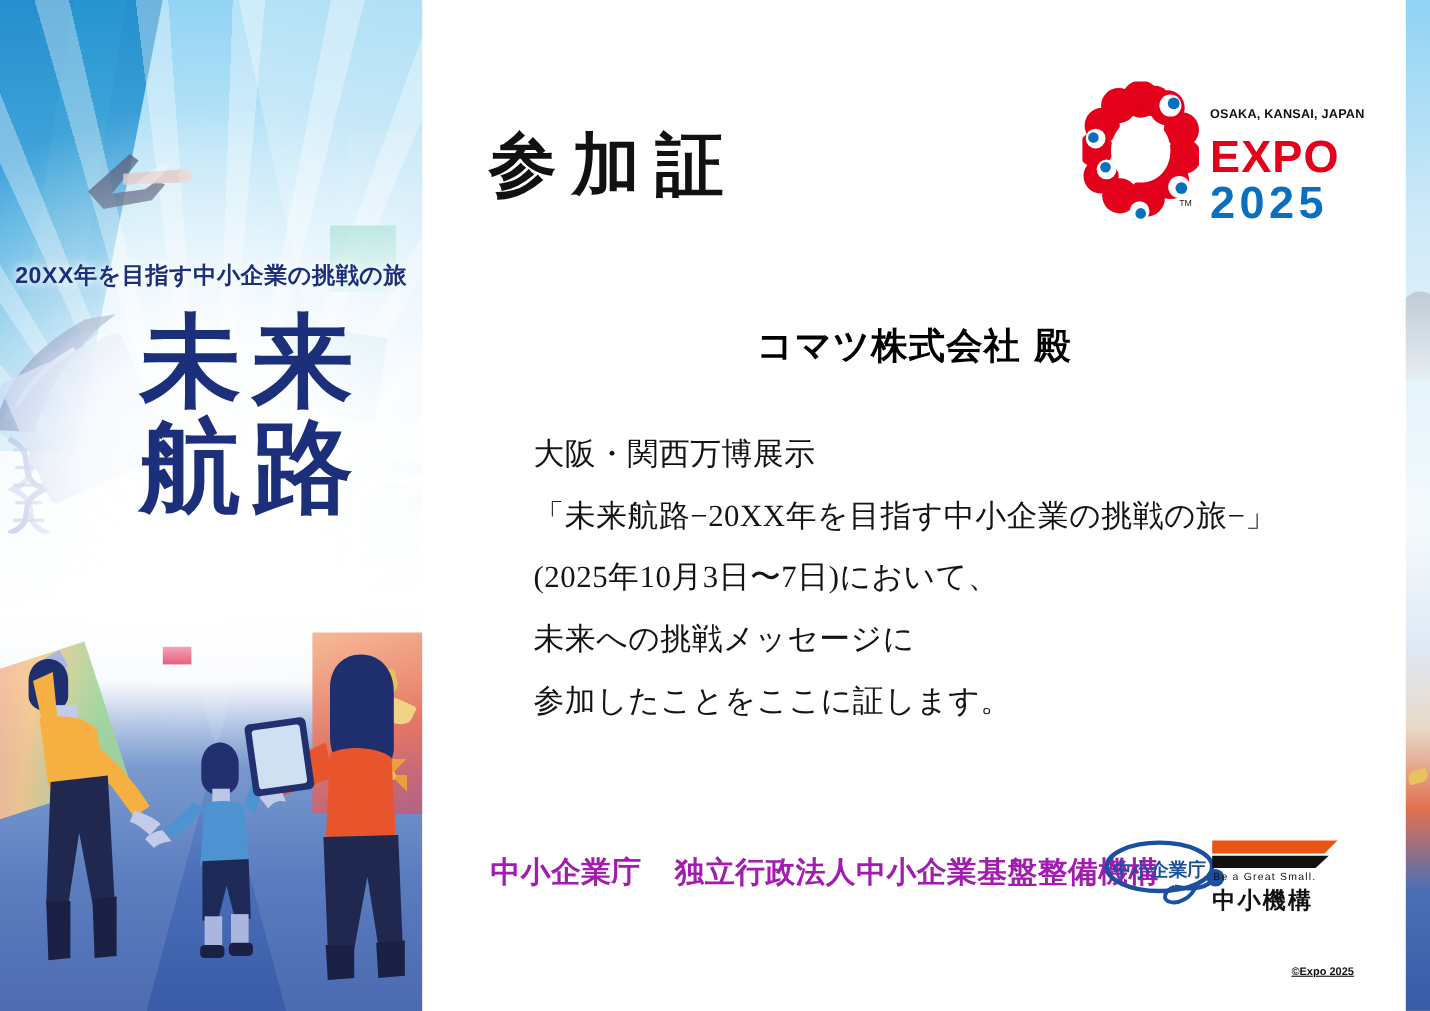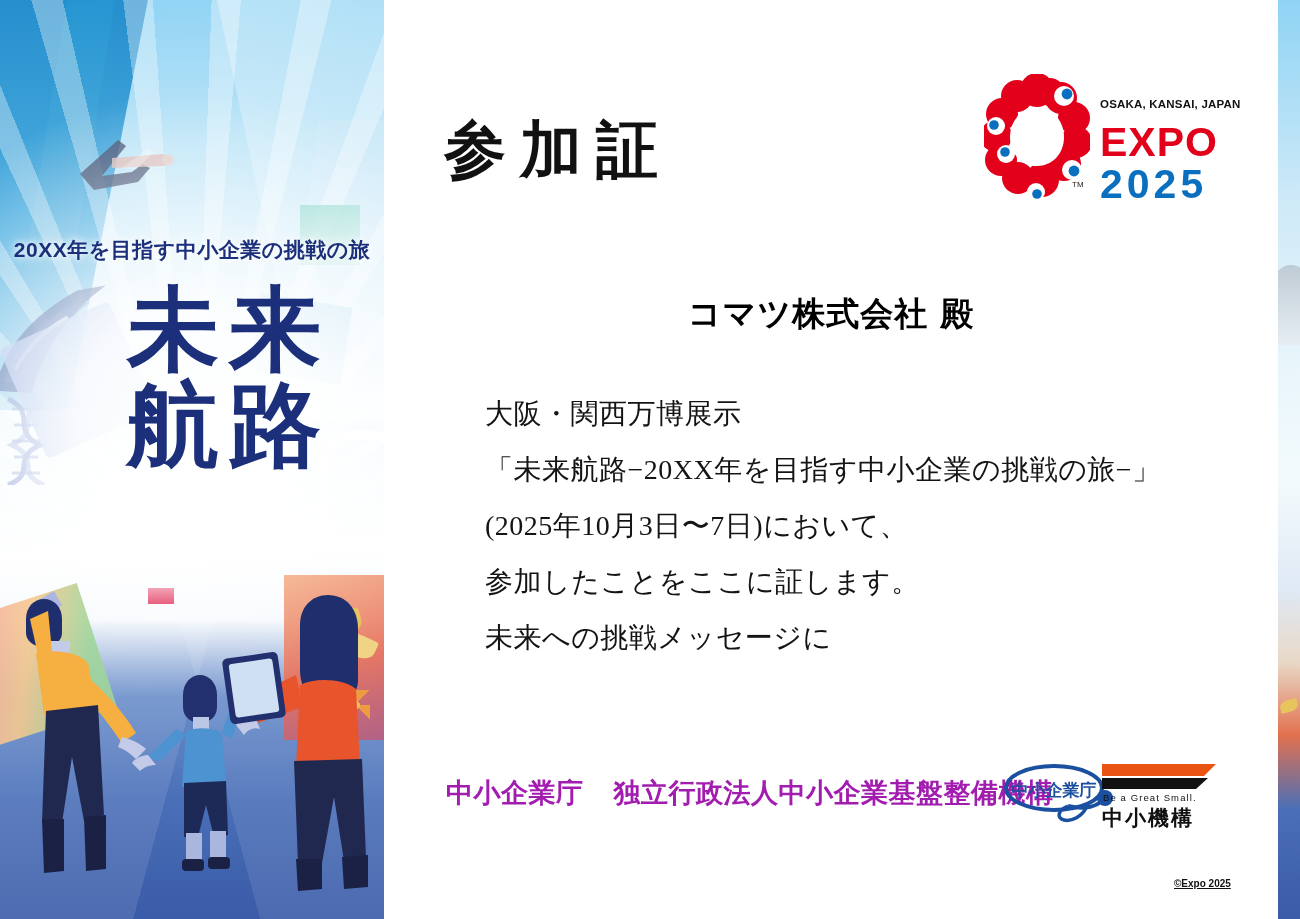--- a/index.html
+++ b/index.html
@@ -415,22 +415,22 @@
     </div>
 
     <div class="recipient">
       <span>コマツ株式会社</span><span class="hon">殿</span>
     </div>
 
     <div class="body-text">
       <p>大阪・関西万博展示</p>
       <p>「未来航路−20XX年を目指す中小企業の挑戦の旅−」</p>
       <p>(2025年10月3日〜7日)において、</p>
+      <p>未来への挑戦メッセージに</p>
       <p>参加したことをここに証します。</p>
-      <p>未来への挑戦メッセージに</p>
     </div>
 
     <div class="issuers">
       <span>中小企業庁</span><span class="gap"></span><span>独立行政法人中小企業基盤整備機構</span>
     </div>
 
     <svg class="sme-logo" viewBox="0 0 116 68">
       <ellipse cx="52" cy="28" rx="48" ry="22" fill="none" stroke="#1b4fa0" stroke-width="4"></ellipse>
       <path d="M66 46 C84 50 96 46 100 40" stroke="#1b4fa0" stroke-width="4" fill="none"></path>
       <path d="M66 46 C56 50 54 58 62 60 C70 62 80 56 84 48" stroke="#1b4fa0" stroke-width="3.5" fill="none"></path>

